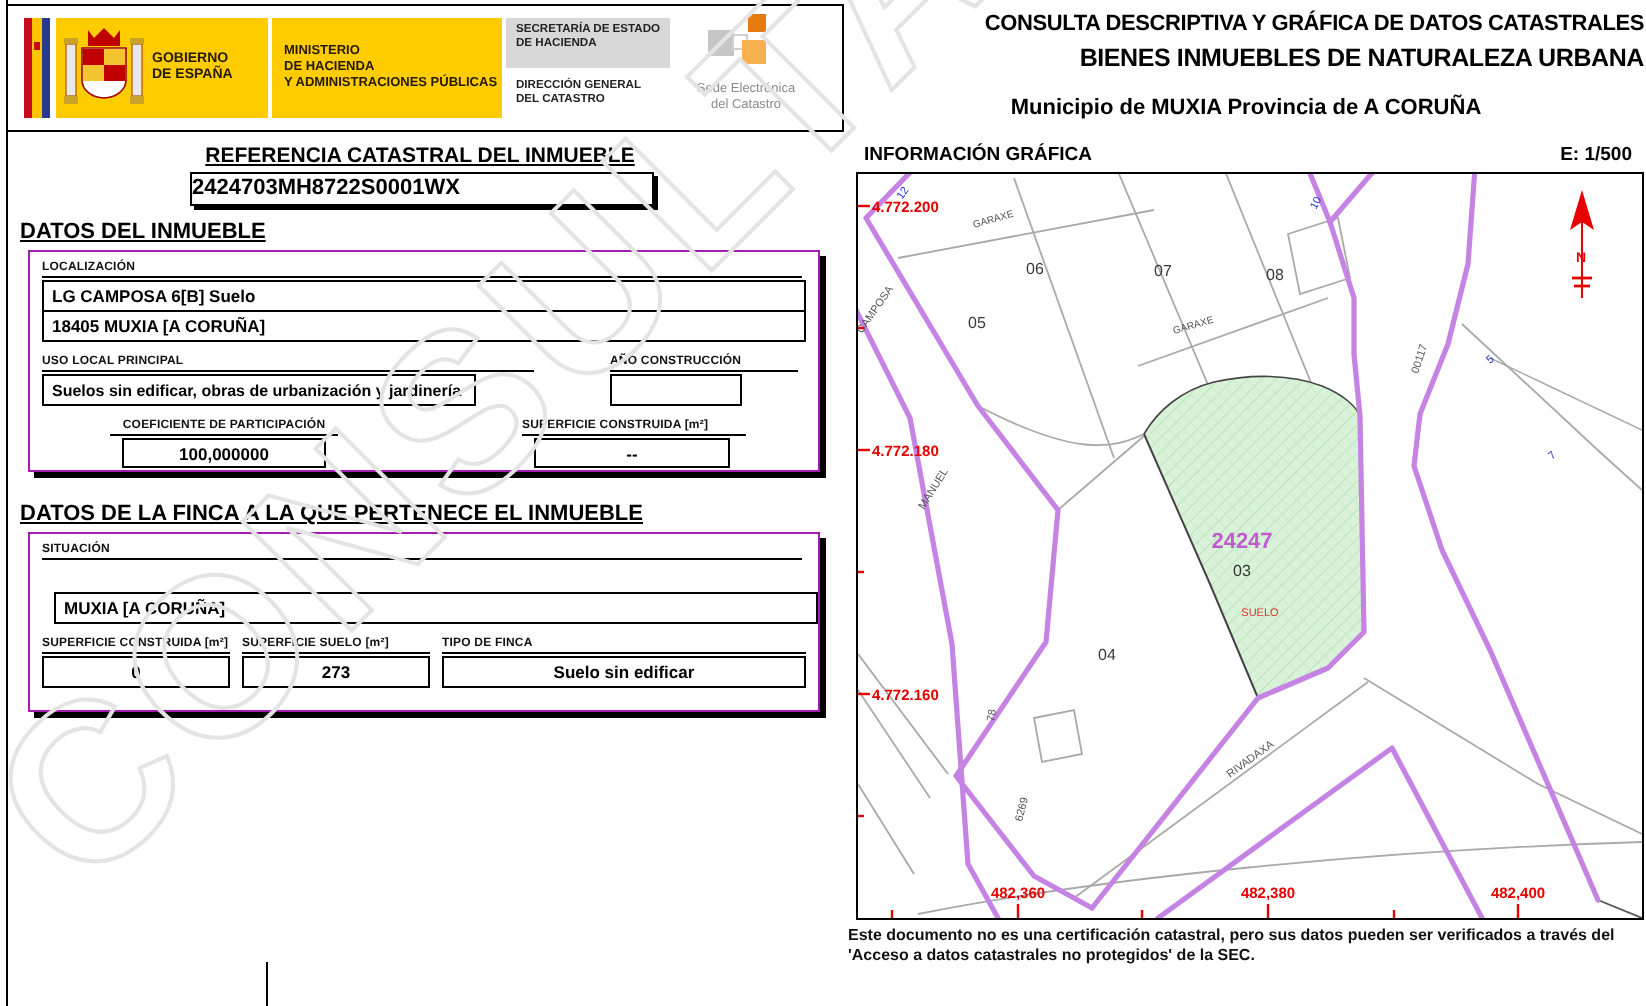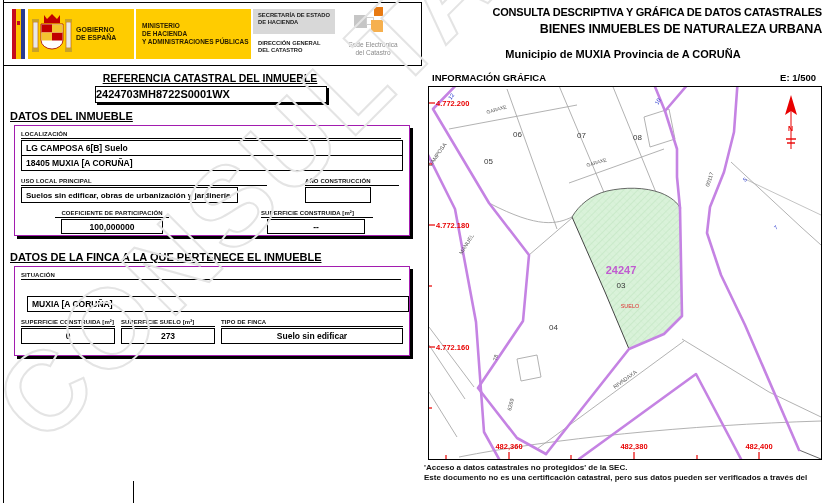--- a/index.html
+++ b/index.html
@@ -266,17 +266,17 @@
   <text x="22" y="13" fill="#2233cc" font-size="5.5" transform="rotate(-55 22 13)">12</text>
   <text x="229" y="18" fill="#2233cc" font-size="5.5" transform="rotate(-62 229 18)">10</text>
   <text x="316" y="95" fill="#2233cc" font-size="5.5" transform="rotate(-40 316 95)">5</text>
   <text x="347" y="143" fill="#2233cc" font-size="5.5" transform="rotate(-40 347 143)">7</text>
   <text x="68" y="274" fill="#555" font-size="5.5" transform="rotate(-80 68 274)">78</text>
   <text x="82" y="324" fill="#555" font-size="5.5" transform="rotate(-76 82 324)">6269</text>
 </svg>
 </div>
 
 <div class="abs disclaimer">
+  <div>Este documento no es una certificación catastral, pero sus datos pueden ser verificados a través del</div>
   <div>'Acceso a datos catastrales no protegidos' de la SEC.</div>
-  <div>Este documento no es una certificación catastral, pero sus datos pueden ser verificados a través del</div>
 </div>
 
 <div class="abs watermark">CONSULTA</div>
 
 </body></html>

